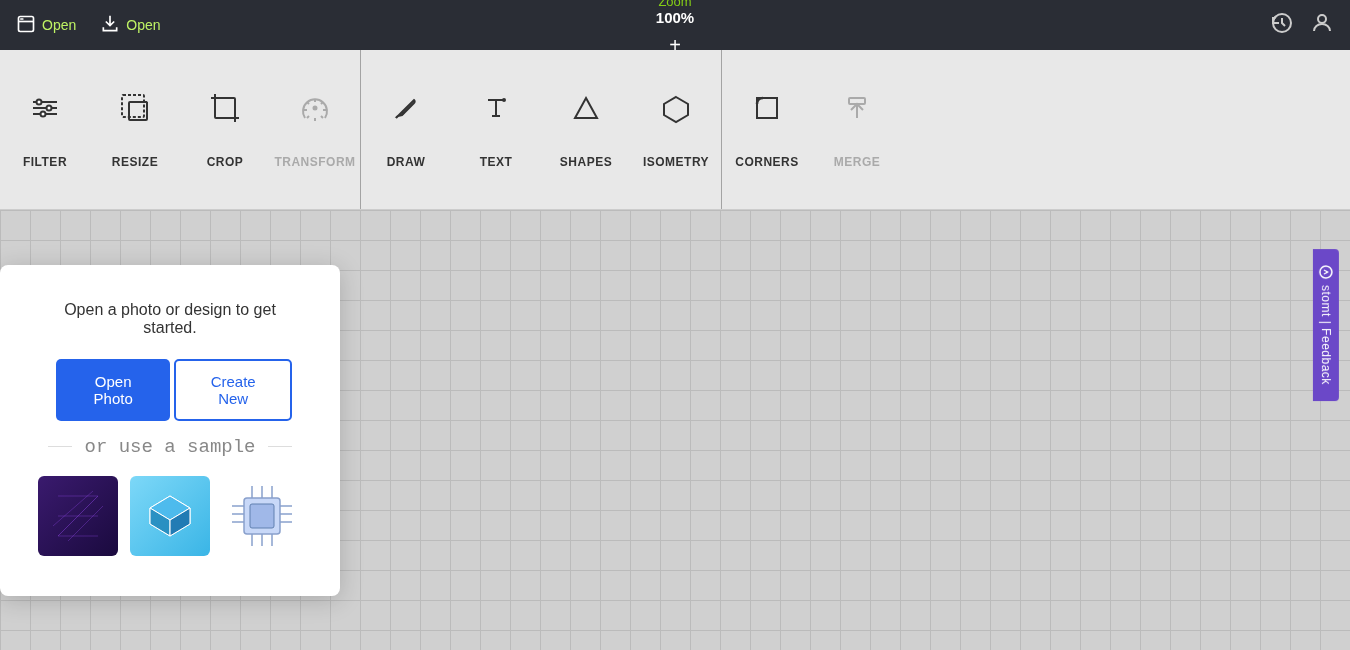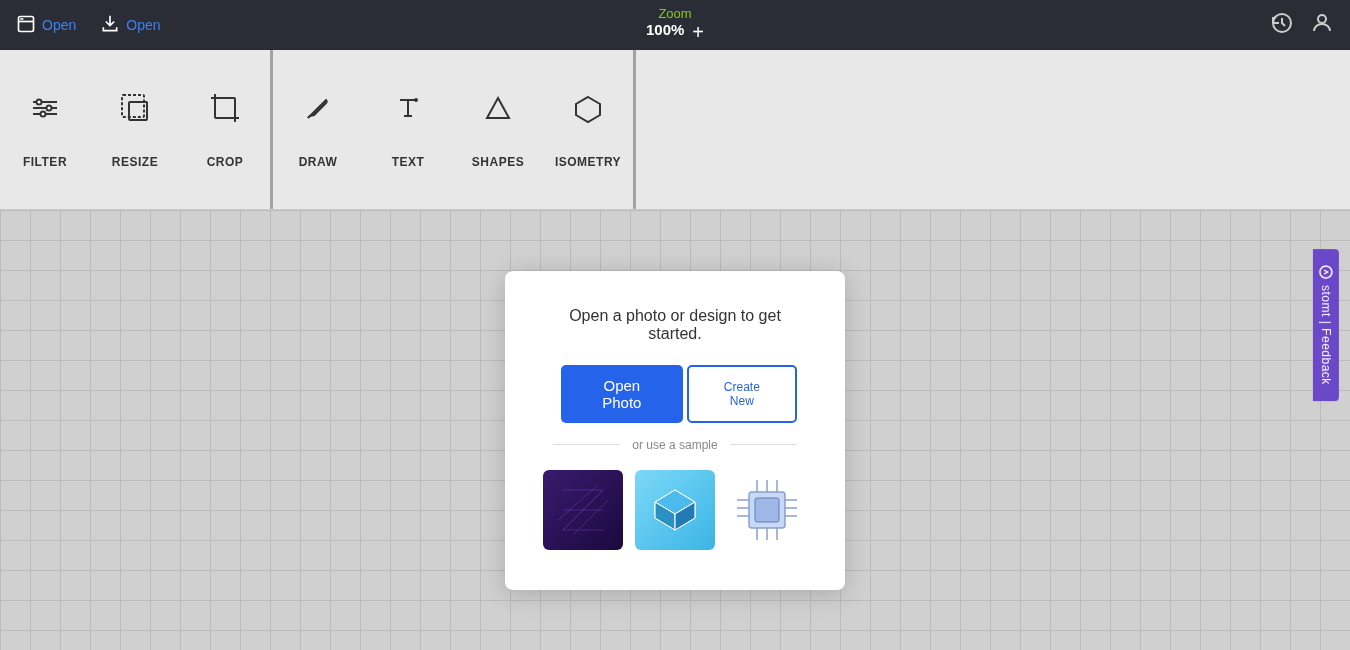--- a/index.html
+++ b/index.html
@@ -11,29 +11,29 @@
       height: 50px;
       display: flex;
       align-items: center;
       padding: 0 16px;
       color: #fff;
       position: relative;
     }
     .topbar-left { display: flex; align-items: center; gap: 24px; }
     .topbar-btn {
       display: flex; align-items: center; gap: 6px;
-      color: #3b82f6; font-size: 14px; cursor: pointer;
+      color: #bef264; font-size: 14px; cursor: pointer;
       background: none; border: none; padding: 0;
     }
     .topbar-center {
       position: absolute; left: 50%; transform: translateX(-50%);
       text-align: center; color: #fff;
     }
     .topbar-center .zoom-label { font-size: 13px; color: #84cc16; }
-    .topbar-center .zoom-row { display: flex; gap: 8px; }
+    .topbar-center .zoom-row { display: flex; align-items: center; gap: 8px; flex-direction: column; }
     .topbar-center .zoom-value { font-size: 15px; font-weight: 600; }
     .topbar-center .zoom-plus { font-size: 20px; cursor: pointer; }
     .topbar-right {
       margin-left: auto; display: flex; align-items: center; gap: 16px;
     }
     .topbar-icon { color: #ccc; cursor: pointer; font-size: 20px; }
 
     
     .toolbar {
       background: #e8e8e8;
@@ -41,21 +41,21 @@
       display: flex;
       align-items: center;
       border-bottom: 1px solid #ccc;
     }
     .toolbar-group {
       display: flex;
       align-items: center;
       height: 100%;
     }
     .toolbar-group + .toolbar-group {
-      border-left: 3px solid #a3a3a3;
+      border-left: 1px solid #a3a3a3;
     }
     .toolbar-item {
       display: flex;
       flex-direction: column;
       align-items: center;
       justify-content: center;
       width: 90px;
       height: 100%;
       cursor: pointer;
       gap: 24px;
@@ -79,21 +79,21 @@
         linear-gradient(to right, #bbb 1px, transparent 1px),
         linear-gradient(to bottom, #bbb 1px, transparent 1px);
       background-size: 30px 30px;
       position: absolute; top: 0; left: 0;
     }
 
     
     .dialog-overlay {
       position: absolute;
       top: 0; left: 0; right: 0; bottom: 0;
-      display: flex; align-items: center; justify-content: center;
+      display: flex; align-items: center; justify-content: flex-start;
     }
     .dialog {
       background: #fff;
       border-radius: 8px;
       padding: 36px 48px 40px;
       box-shadow: 0 4px 24px rgba(0,0,0,0.18);
       width: 340px;
       display: flex;
       flex-direction: column;
       align-items: center;
@@ -120,30 +120,30 @@
       font-size: 15px;
       font-weight: 500;
       cursor: pointer;
     }
     .btn-secondary {
       background: #fff;
       color: #2563eb;
       border: 2px solid #2563eb;
       border-radius: 5px;
       padding: 12px 24px;
-      font-size: 12px;
+      font-size: 15px;
       font-weight: 500;
       cursor: pointer;
     }
     .divider-row {
       display: flex; align-items: center; gap: 12px;
       width: 100%; margin-bottom: 18px;
     }
     .divider-line { flex: 1; height: 1px; background: #ddd; }
-    .divider-text { font-size: 12px; color: #888; white-space: nowrap; }
+    .divider-text { font-size: 19px; color: #888; white-space: nowrap; font-family: Liberation Mono, monospace; }
     .samples-row {
       display: flex; gap: 12px; align-items: center;
     }
     .sample-thumb {
       width: 80px; height: 80px;
       border-radius: 6px;
       cursor: pointer;
       overflow: hidden;
       display: flex; align-items: center; justify-content: center;
     }
@@ -240,20 +240,30 @@
           <rect x="8" y="8" width="20" height="20" rx="1"></rect>
           <line x1="8" y1="4" x2="8" y2="8"></line>
           <line x1="4" y1="8" x2="8" y2="8"></line>
           <line x1="28" y1="28" x2="28" y2="32"></line>
           <line x1="28" y1="28" x2="32" y2="28"></line>
           <line x1="8" y1="4" x2="8" y2="4"></line>
         </svg>
       </span>
       <span class="label">CROP</span>
     </div>
+    <div class="toolbar-item disabled">
+      <span class="icon-svg">
+        <svg width="36" height="36" viewBox="0 0 36 36" fill="none" stroke="#aaa" stroke-width="2">
+          <path d="M8 28a12 12 0 1 1 20 0"></path>
+          <circle cx="18" cy="18" r="1.5" fill="#aaa"></circle>
+          <path d="M18 12 v-3 M24 14 l2-2 M26 20 h3 M24 26 l2 2 M18 28 v3 M12 26 l-2 2 M10 20 h-3 M12 14 l-2-2"></path>
+        </svg>
+      </span>
+      <span class="label">TRANSFORM</span>
+    </div>
   </div>
 
   <div class="toolbar-group">
     <div class="toolbar-item">
       <span class="icon-svg">
         <svg width="36" height="36" viewBox="0 0 36 36" fill="none" stroke="#333" stroke-width="2">
           <path d="M10 26 L14 22 L26 10 L26 10 a2 2 0 0 1 0 3 L14 25 Z"></path>
           <path d="M14 22 l2 2"></path>
           <line x1="10" y1="26" x2="8" y2="28"></line>
         </svg>
@@ -282,20 +292,39 @@
       <span class="icon-svg">
         <svg width="36" height="36" viewBox="0 0 36 36" fill="none" stroke="#333" stroke-width="2">
           <polygon points="18,7 30,14 30,25 18,32 6,25 6,14"></polygon>
         </svg>
       </span>
       <span class="label">ISOMETRY</span>
     </div>
   </div>
 
   <div class="toolbar-group">
+    <div class="toolbar-item">
+      <span class="icon-svg">
+        <svg width="36" height="36" viewBox="0 0 36 36" fill="none" stroke="#333" stroke-width="2">
+          <rect x="8" y="8" width="20" height="20" rx="0"></rect>
+          <path d="M8 14 Q8 8 14 8" stroke="#333" stroke-width="2.5" fill="none"></path>
+        </svg>
+      </span>
+      <span class="label">CORNERS</span>
+    </div>
+    <div class="toolbar-item disabled">
+      <span class="icon-svg">
+        <svg width="36" height="36" viewBox="0 0 36 36" fill="none" stroke="#aaa" stroke-width="2">
+          <path d="M18 28 L18 14"></path>
+          <path d="M12 20 L18 14 L24 20"></path>
+          <rect x="10" y="8" width="16" height="6" rx="1" stroke="#aaa"></rect>
+        </svg>
+      </span>
+      <span class="label">MERGE</span>
+    </div>
   </div>
 
 </div>
 
 <div class="canvas-area">
   <div class="canvas-grid"></div>
 
   <div class="dialog-overlay">
     <div class="dialog">
       <div class="dialog-title">Open a photo or design to get started.</div>

